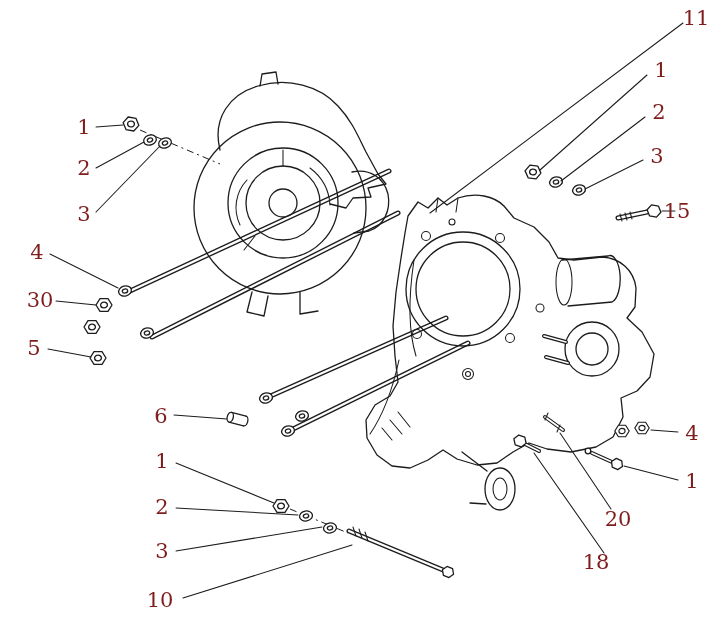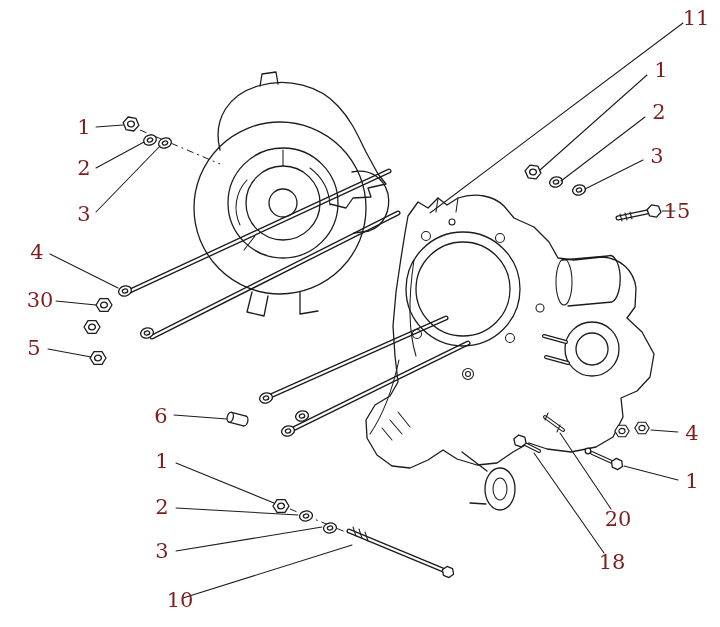--- a/index.html
+++ b/index.html
@@ -213,19 +213,19 @@
   <div class="callout" style="left:84px;top:127px"><span>1</span></div>
   <div class="callout" style="left:84px;top:168px"><span>2</span></div>
   <div class="callout" style="left:84px;top:214px"><span>3</span></div>
   <div class="callout" style="left:37px;top:252px"><span>4</span></div>
   <div class="callout" style="left:40px;top:300px"><span>30</span></div>
   <div class="callout" style="left:34px;top:348px"><span>5</span></div>
   <div class="callout" style="left:161px;top:416px"><span>6</span></div>
   <div class="callout" style="left:162px;top:461px"><span>1</span></div>
   <div class="callout" style="left:162px;top:507px"><span>2</span></div>
   <div class="callout" style="left:162px;top:551px"><span>3</span></div>
-  <div class="callout" style="left:180px;top:600px"><span>10</span></div>
+  <div class="callout" style="left:160px;top:600px"><span>10</span></div>
   <div class="callout" style="left:692px;top:433px"><span>4</span></div>
   <div class="callout" style="left:692px;top:481px"><span>1</span></div>
   <div class="callout" style="left:618px;top:519px"><span>20</span></div>
-  <div class="callout" style="left:612px;top:562px"><span>18</span></div>
+  <div class="callout" style="left:596px;top:562px"><span>18</span></div>
 
 </div>
 
 </body></html>

